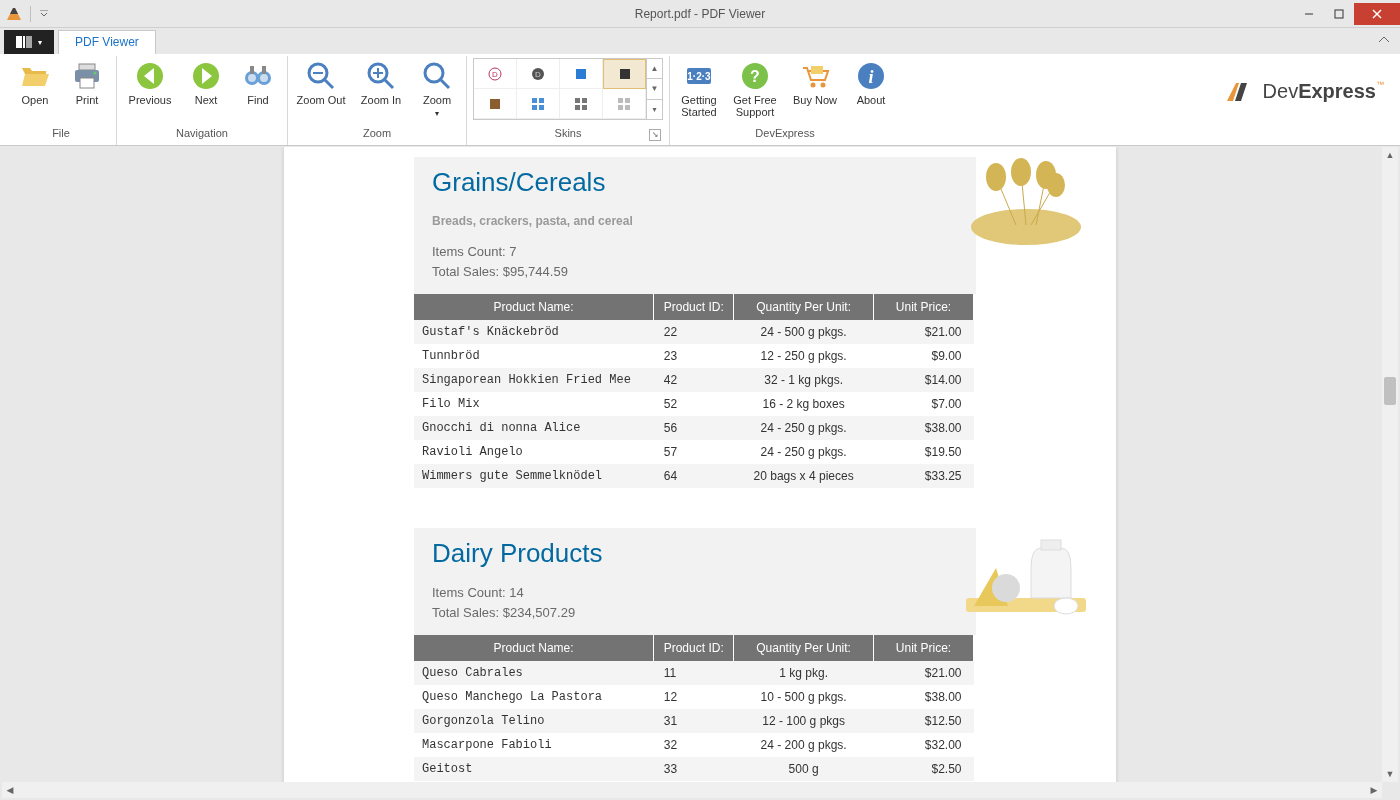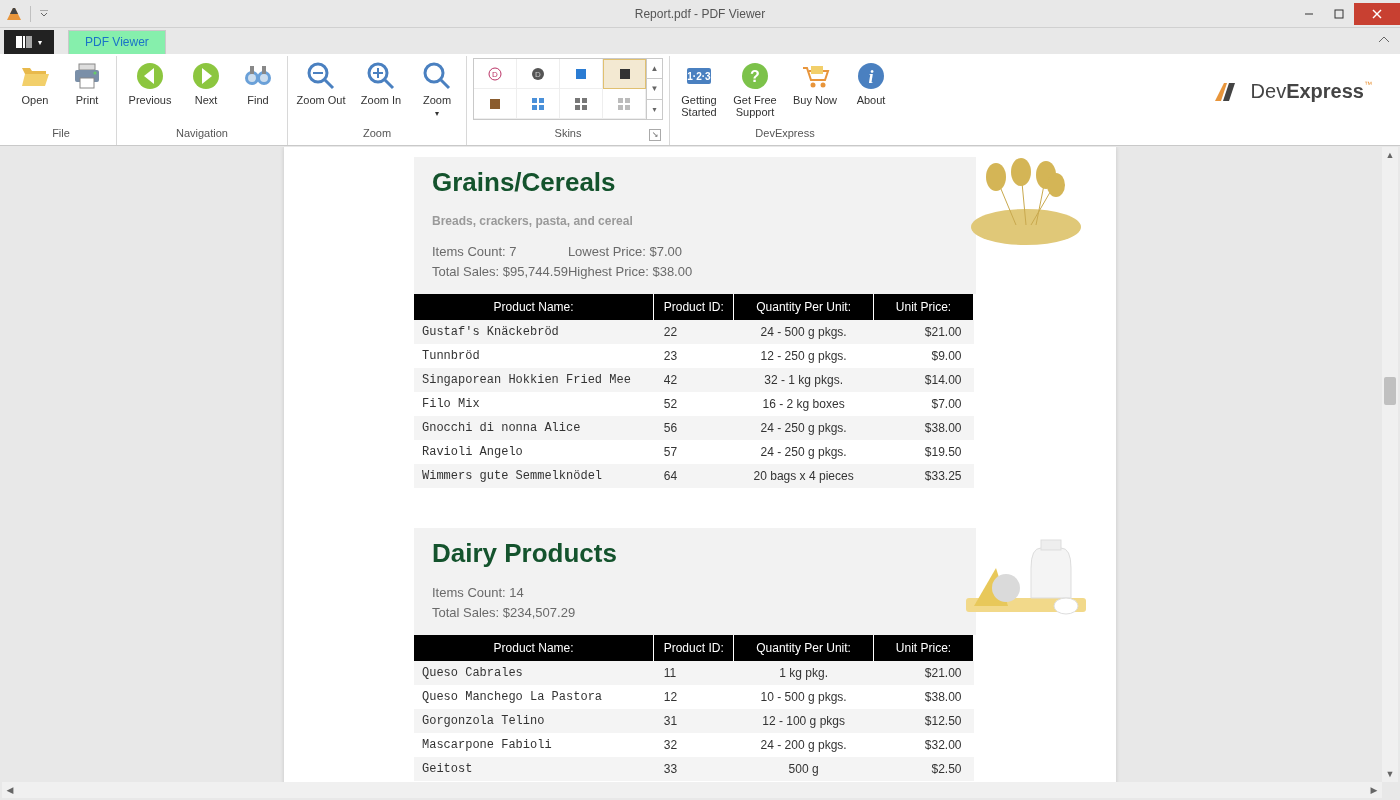--- a/index.html
+++ b/index.html
@@ -14,21 +14,21 @@
 .titlebar-title { position: absolute; left: 50%; transform: translateX(-50%); color: #555; font-size: 12px; }
 .titlebar-right { position: absolute; right: 0; display: flex; }
 .win-btn { width: 30px; height: 22px; display: flex; align-items: center; justify-content: center; margin-top: 0; }
 .win-btn.close { background: #c84031; color: #fff; width: 46px; }
 .win-btn svg { display: block; }
 
 
 .tabstrip { height: 26px; background: #e8e8e8; display: flex; align-items: flex-end; padding-left: 4px; position: relative; }
 .file-tab { background: #222; color: #fff; padding: 4px 12px; display: flex; align-items: center; gap: 6px; font-size: 12px; height: 24px; }
 .file-tab .chev { font-size: 8px; }
-.viewer-tab { background: #86efac; color: #1a73c7; padding: 4px 16px; border: 1px solid #c9c9c9; border-bottom: none; height: 24px; margin-left: 14px; }
+.viewer-tab { background: #ffffff; color: #1a73c7; padding: 4px 16px; border: 1px solid #c9c9c9; border-bottom: none; height: 24px; margin-left: 4px; }
 .tabstrip-collapse { position: absolute; right: 10px; top: 6px; color: #666; }
 
 
 .ribbon { background: #fff; border-bottom: 1px solid #c9c9c9; height: 92px; display: flex; padding: 2px 6px 0 6px; }
 .ribbon-group { display: flex; flex-direction: column; border-right: 1px solid #d8d8d8; padding: 2px 6px; }
 .ribbon-group.last { border-right: none; }
 .group-items { display: flex; gap: 6px; flex: 1; align-items: flex-start; }
 .group-label { text-align: center; color: #555; font-size: 11px; padding: 2px 0 4px 0; position: relative; }
 .group-dlg { position: absolute; right: 2px; bottom: 2px; width: 12px; height: 12px; border: 1px solid #aaa; font-size: 8px; line-height: 10px; text-align: center; color: #666; }
 .rbtn { display: flex; flex-direction: column; align-items: center; justify-content: flex-start; width: 46px; padding: 2px 2px; cursor: default; }
@@ -37,45 +37,45 @@
 .rbtn.wide { width: 54px; }
 
 
 .skins-gallery { border: 1px solid #c9c9c9; width: 190px; height: 62px; display: flex; }
 .skins-grid { flex: 1; display: grid; grid-template-columns: repeat(4, 1fr); grid-template-rows: repeat(2, 1fr); }
 .skin-cell { display: flex; align-items: center; justify-content: center; border-right: 1px solid #eee; border-bottom: 1px solid #eee; }
 .skin-cell.sel { background: #f3e9d2; border: 1px solid #e0c070; }
 .skins-scroll { width: 16px; display: flex; flex-direction: column; border-left: 1px solid #c9c9c9; }
 .skins-scroll-btn { flex: 1; display: flex; align-items: center; justify-content: center; border-bottom: 1px solid #c9c9c9; font-size: 8px; color: #666; }
 
-.dx-logo { position: absolute; right: 28px; top: 80px; display: flex; align-items: center; gap: 16px; }
+.dx-logo { position: absolute; right: 16px; top: 80px; display: flex; align-items: center; gap: 16px; }
 .dx-logo .mark { width: 20px; height: 18px; }
 .dx-logo .word { font-size: 20px; color: #444; }
 .dx-logo .word b { font-weight: 700; }
 .dx-logo .tm { font-size: 8px; color: #e8953b; vertical-align: top; }
 
 
 .doc-area { position: absolute; top: 147px; left: 2px; right: 2px; bottom: 18px; background: #e8e8e8; overflow: hidden; }
 .page { background: #fff; width: 832px; margin: 0 auto; padding: 0 0 40px 0; box-shadow: 0 0 4px rgba(0,0,0,0.15); min-height: 700px; }
 .vscroll { position: absolute; right: 0; top: 0; bottom: 0; width: 16px; background: #f0f0f0; }
 .vscroll .arrow { height: 16px; display: flex; align-items: center; justify-content: center; color: #666; font-size: 9px; }
 .vscroll .thumb { position: absolute; left: 2px; right: 2px; top: 230px; height: 28px; background: #c0c0c0; border-radius: 2px; }
 .hscroll { position: absolute; left: 2px; right: 18px; bottom: 2px; height: 16px; background: #f0f0f0; display: flex; justify-content: space-between; }
 .hscroll .arrow { width: 16px; display: flex; align-items: center; justify-content: center; color: #666; font-size: 9px; }
 
 
 .section { padding: 10px 0 0 0; }
 .section-header { background: #f2f2f2; padding: 10px 18px 12px 18px; margin: 0 140px 0 130px; position: relative; }
 .sec-img { position: absolute; right: -130px; top: 0; width: 160px; height: 96px; display: flex; align-items: center; justify-content: center; }
-.sec-title { font-size: 26px; color: #14532d; font-weight: 700; }
+.sec-title { font-size: 26px; color: #0369a1; font-weight: 400; }
 .sec-subtitle { font-size: 12px; color: #9a9a9a; margin-top: 16px; font-weight: bold; }
 .sec-stats { display: flex; margin-top: 14px; }
 .sec-stats-col { color: #6a6a6a; font-size: 13px; line-height: 20px; }
 .rep-table { width: 560px; margin-left: 130px; border-collapse: collapse; font-size: 12px; }
-.rep-table th { background: #000000; color: #fff; font-weight: 400; padding: 6px 8px; text-align: center; border-right: 1px solid #fff; }
+.rep-table th { background: #737373; color: #fff; font-weight: 400; padding: 6px 8px; text-align: center; border-right: 1px solid #fff; }
 .rep-table th:first-child { text-align: center; }
 .rep-table td { padding: 5px 10px; color: #333; }
 .rep-table td.pid { text-align: left; padding-left: 10px; }
 .rep-table td.qty { text-align: center; }
 .rep-table td.price { text-align: right; padding-right: 12px; }
 .rep-table tr:nth-child(even) td { background: #f4f4f4; }
 .rep-table td:first-child { padding-left: 8px; font-family: Liberation Mono, monospace; }
 .col-name { width: 240px; }
 .col-pid { width: 80px; }
 .col-qty { width: 140px; }
@@ -382,24 +382,20 @@
               </g>
             </svg>
           </div>
           <div class="sec-title">Grains/Cereals</div>
           <div class="sec-subtitle">Breads, crackers, pasta, and cereal</div>
           <div class="sec-stats">
             <div class="sec-stats-col">
               <div>Items Count: 7</div>
               <div>Total Sales: $95,744.59</div>
             </div>
-            <div class="sec-stats-col">
-              <div>Lowest Price: $7.00</div>
-              <div>Highest Price: $38.00</div>
-            </div>
           </div>
         </div>
         <table class="rep-table">
           <colgroup>
             <col class="col-name">
             <col class="col-pid">
             <col class="col-qty">
             <col class="col-price">
           </colgroup>
           <tbody>

